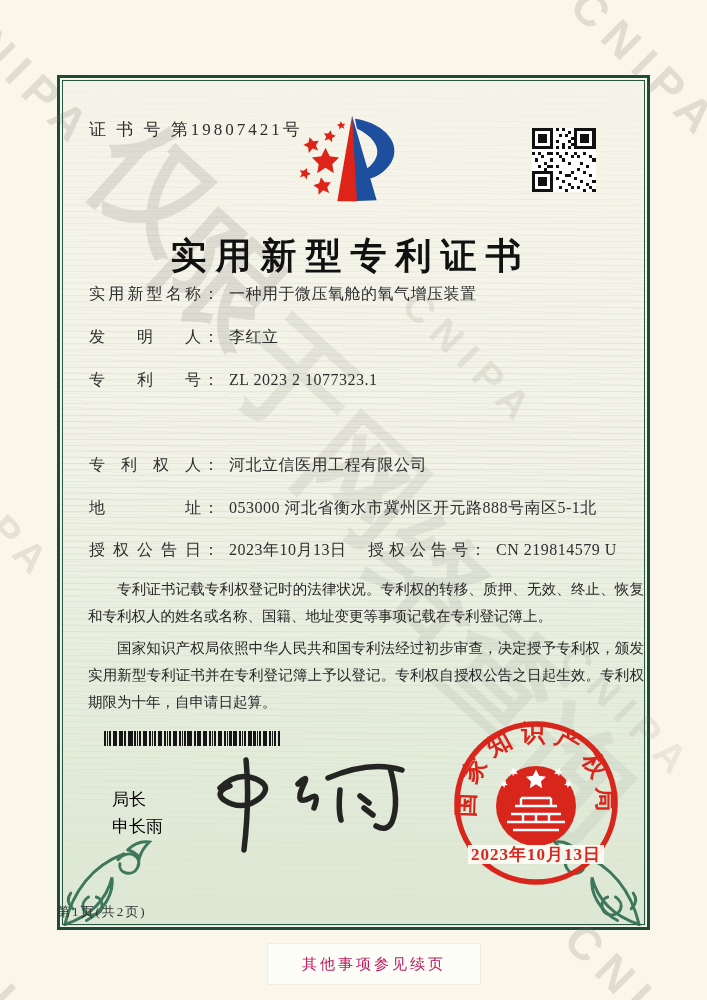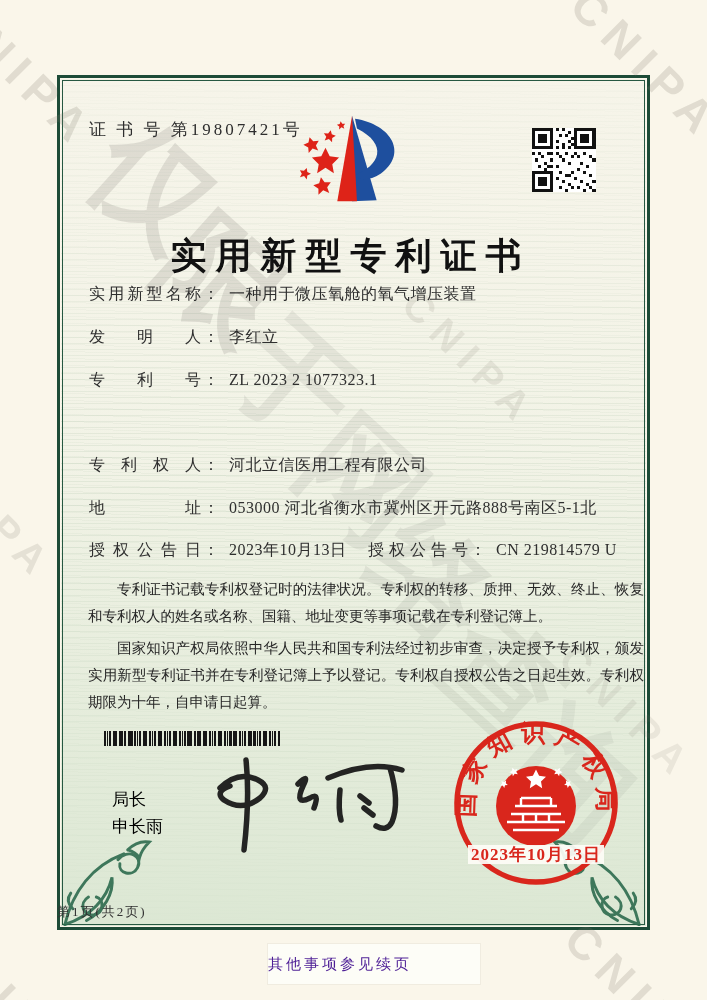--- a/index.html
+++ b/index.html
@@ -74,23 +74,23 @@
   .signer{left:112px;top:786px;font-family:"Liberation Sans","DejaVu Sans",sans-serif;
           font-size:17px;color:#000000;line-height:27px;}
   .signature{left:190px;top:738px;width:230px;height:122px;}
   .seal{left:451px;top:718px;width:170px;height:170px;}
   .seal-date{left:451px;top:843px;width:170px;text-align:center;z-index:4;}
   .seal-date span{background:rgba(253,252,246,0.93);color:#d9261c;font-weight:bold;
                   font-size:17px;padding:0 3px;letter-spacing:1px;}
 
   .page-number{left:57px;top:903px;width:587px;text-align:left;font-size:13px;
                letter-spacing:2px;color:#333;}
-  .note-box{left:268px;top:944px;width:212px;height:40px;line-height:40px;
+  .note-box{left:268px;top:944px;width:212px;height:40px;line-height:40px;text-align:center;
             background:#fdfdf7;box-shadow:0 0 0 1px rgba(0,0,0,0.04);
-            font-size:15px;letter-spacing:3px;color:#4c1d95;}
+            font-size:15px;letter-spacing:3px;color:#be185d;}
 
   .ornament{position:absolute;z-index:1;}
   .orn-left{left:59px;top:814px;}
   .orn-right{left:537px;top:814px;transform:scaleX(-1);}
 </style>
 </head>
 <body>
 
 <div class="page">
 

